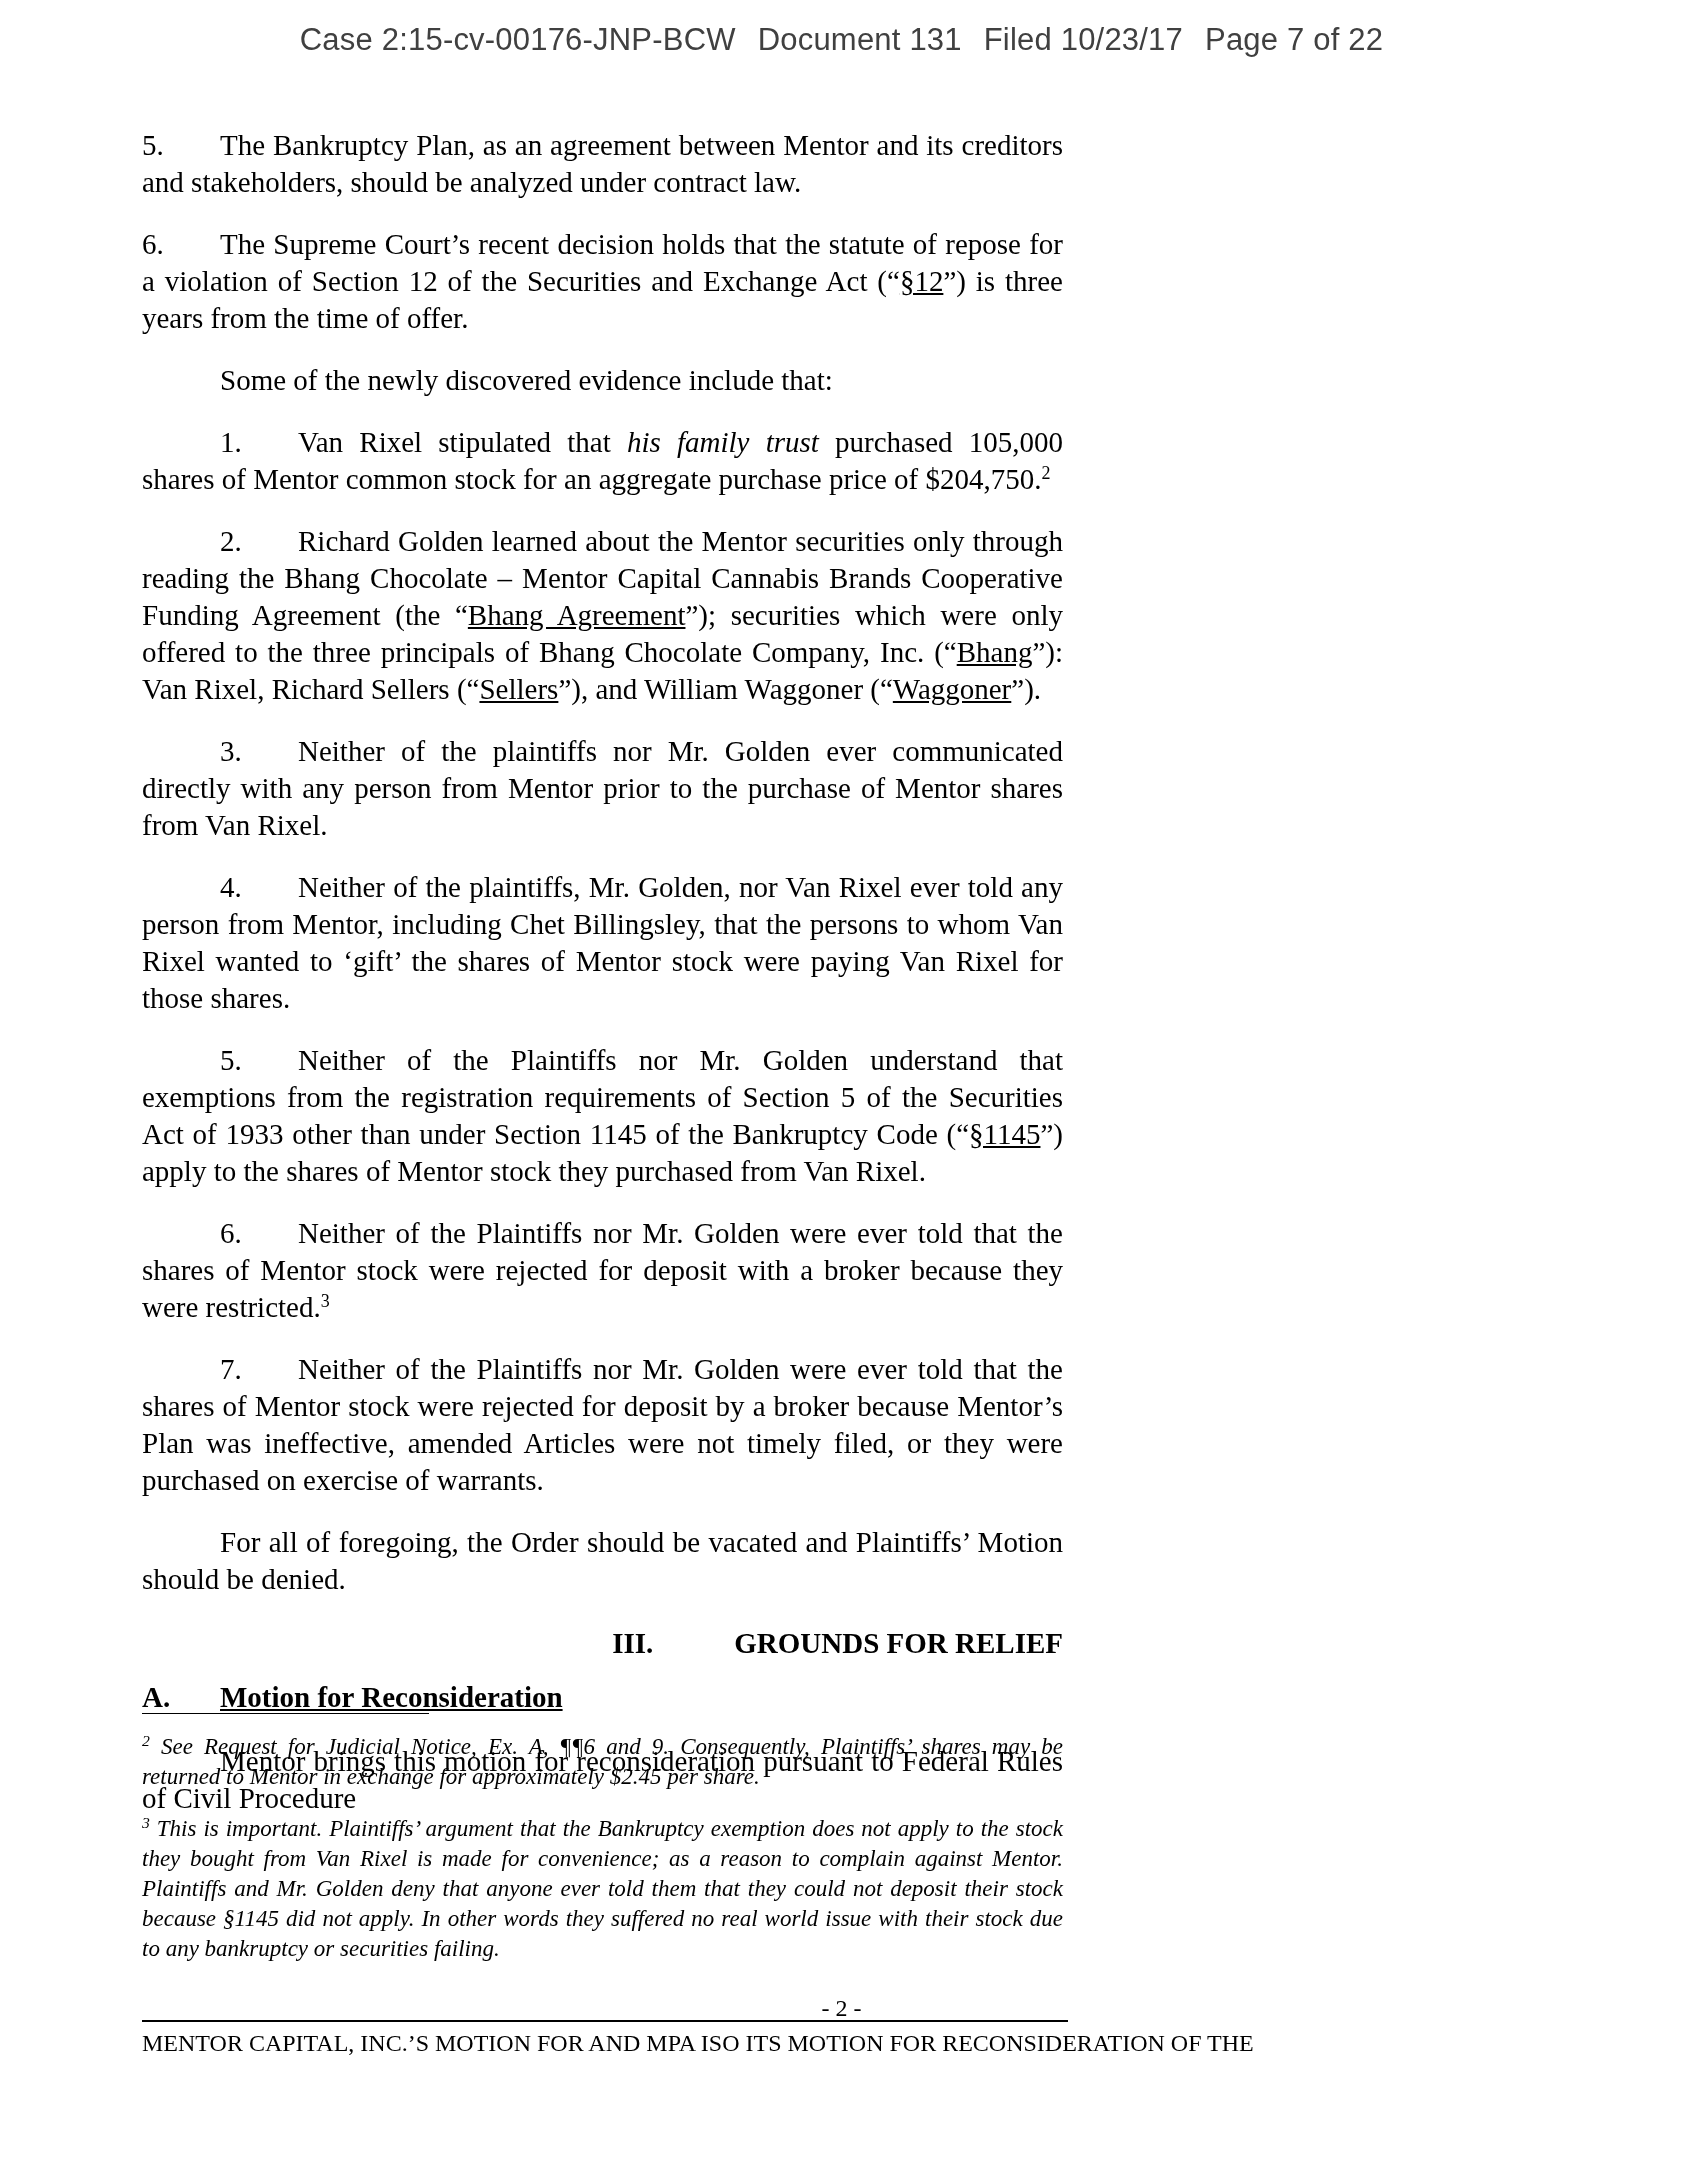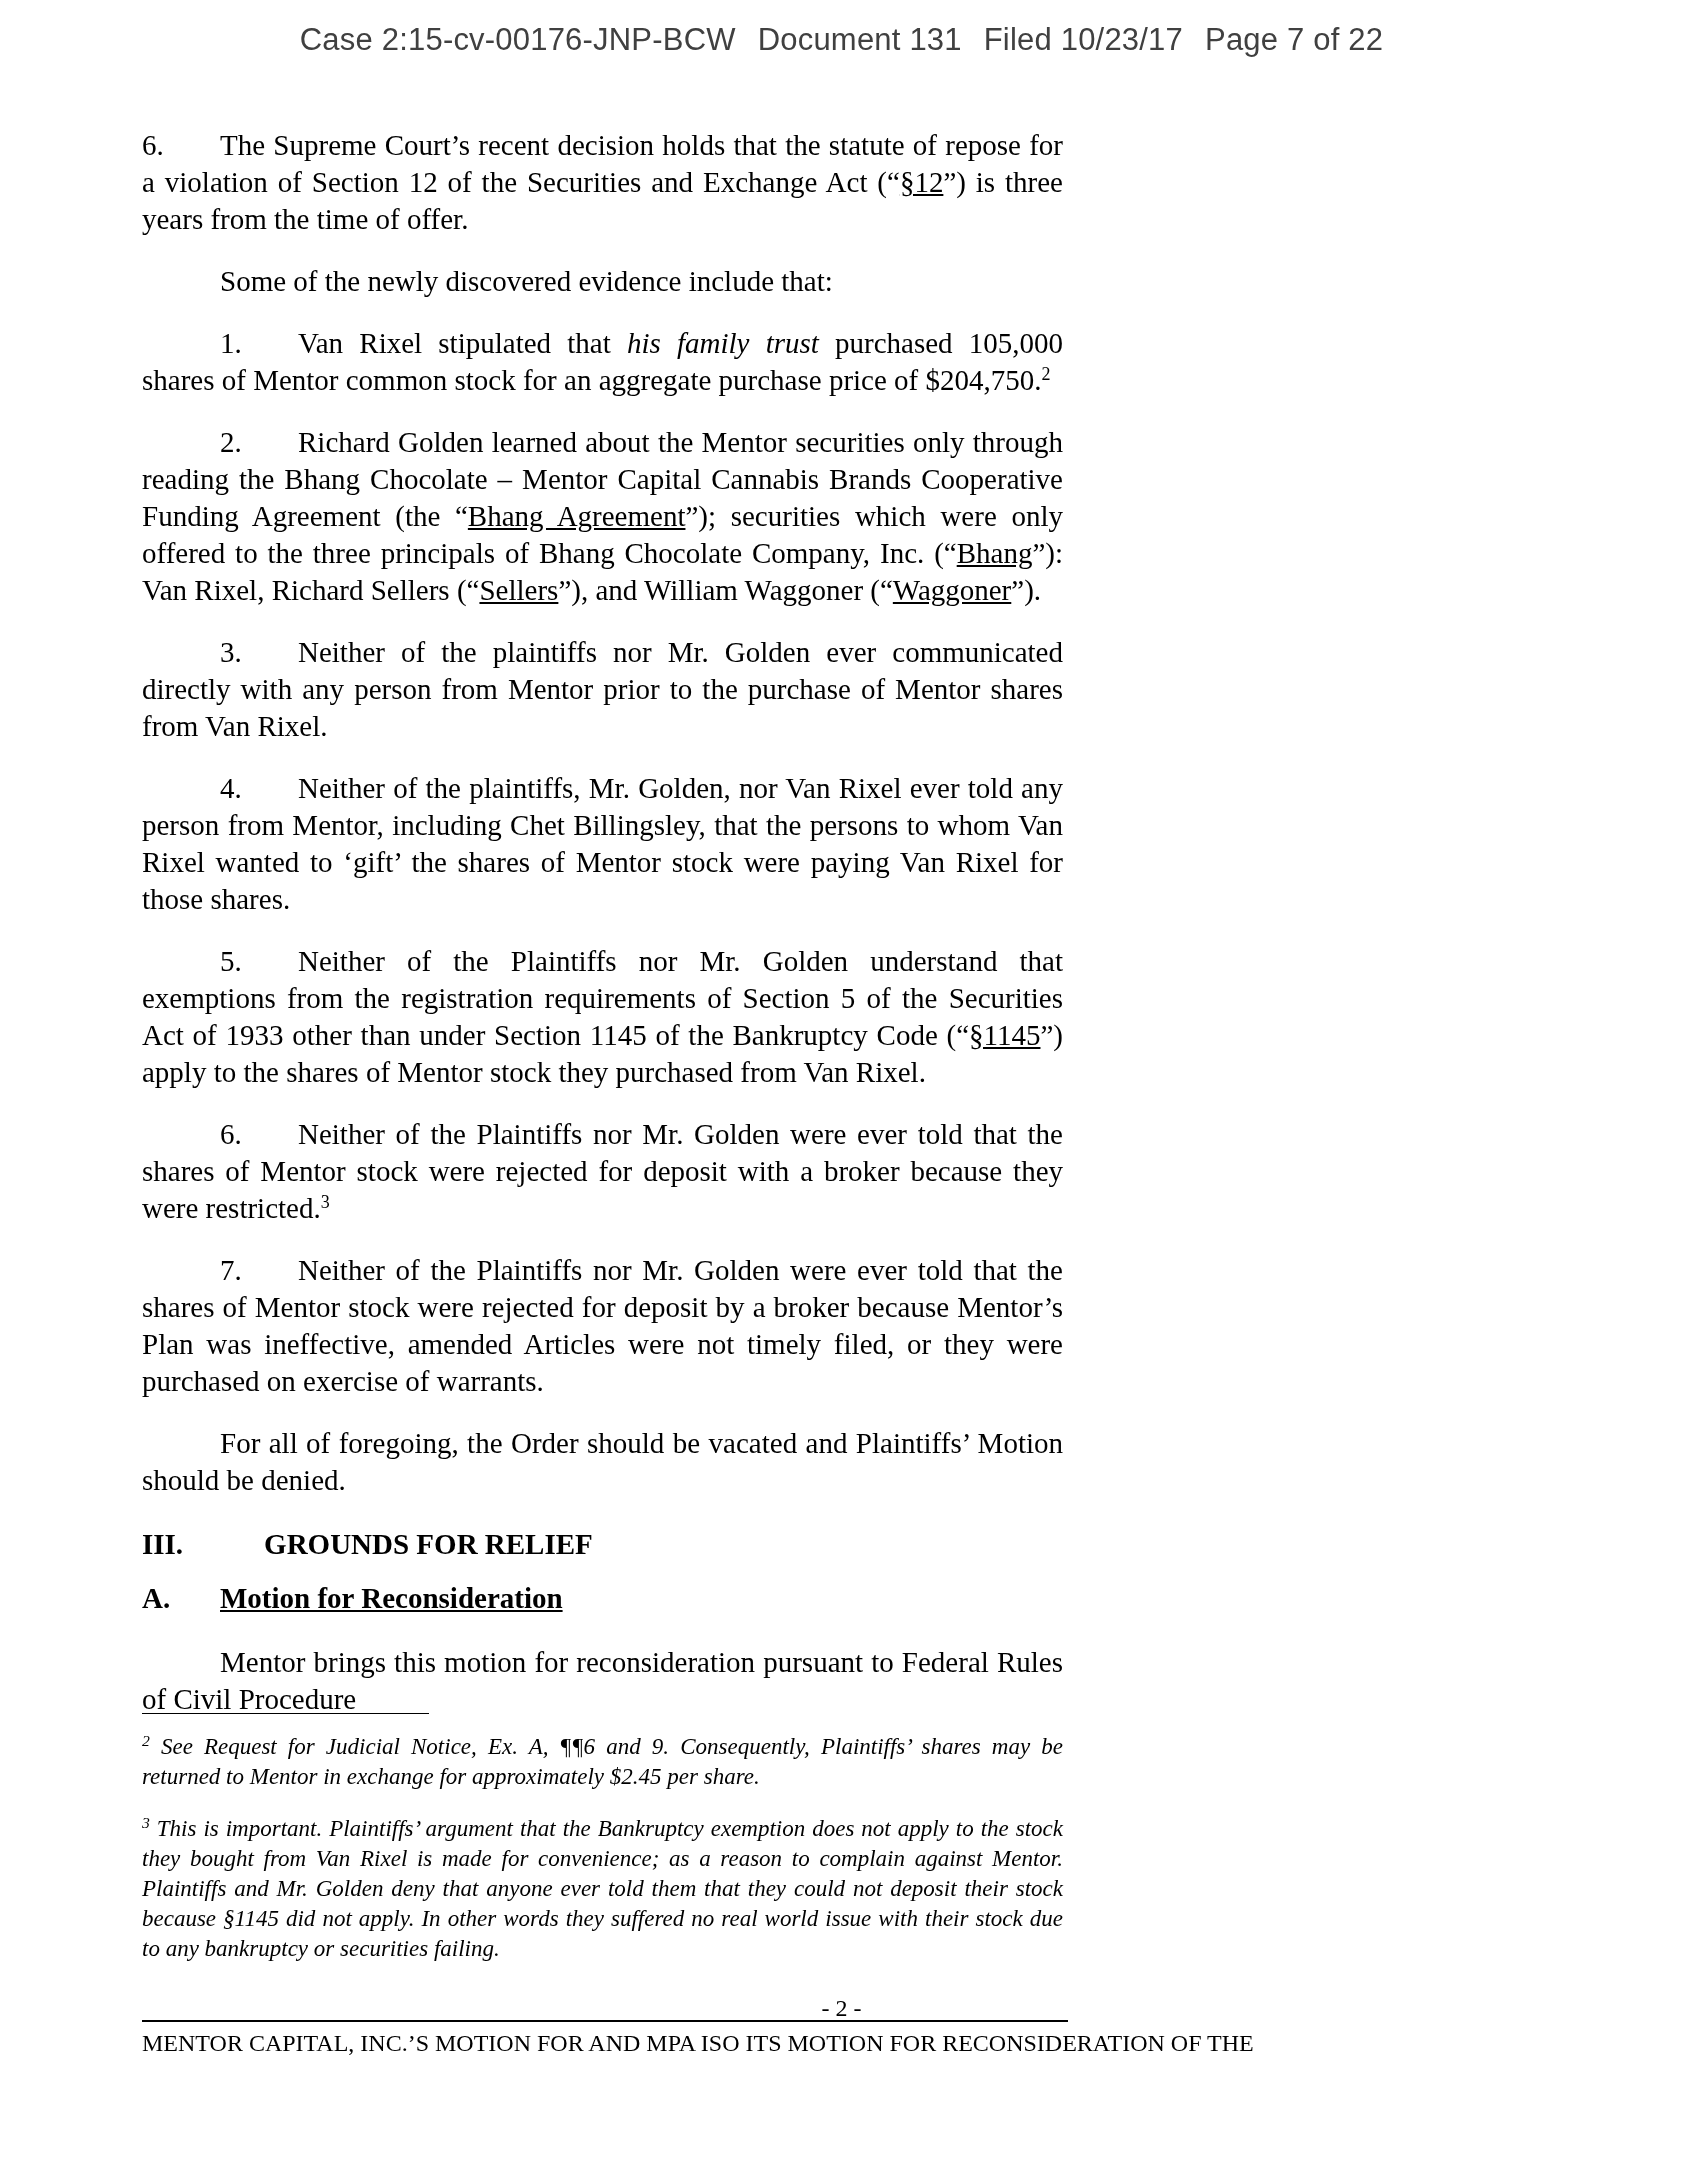--- a/index.html
+++ b/index.html
@@ -74,21 +74,21 @@
     vertical-align: 0.55em;
     line-height: 0;
   }
 
   
   .heading-center {
     margin: 0 0 14px 0;
     font-size: 29px;
     line-height: 40px;
     font-weight: bold;
-    text-align: left;
+    text-align: right;
     text-indent: 0;
   }
   .heading-center .romnum {
     display: inline-block;
     margin-right: 81px;
   }
   .heading-sub {
     margin: 0 0 26px 0;
     font-size: 29px;
     line-height: 40px;
@@ -162,20 +162,21 @@
 <body>
 
 <div class="page">
 
   <div class="ecf-header">
     <span>Case 2:15-cv-00176-JNP-BCW</span><span class="ecf-gap-lg"></span><span>Document 131</span><span class="ecf-gap-lg"></span><span>Filed 10/23/17</span><span class="ecf-gap-lg"></span><span>Page 7 of 22</span>
   </div>
 
   <div class="content">
 
+    <p class="body numbered"><span class="num">5.</span><span>The Bankruptcy Plan, as an agreement between Mentor and its creditors and stakeholders, should be analyzed under contract law.</span></p>
 
     <p class="body numbered"><span class="num">6.</span><span>The Supreme Court’s recent decision holds that the statute of repose for a violation of Section 12 of the Securities and Exchange Act (“</span><u>§12</u><span>”) is three years from the time of offer.</span></p>
 
     <p class="body"><span>Some of the newly discovered evidence include that:</span></p>
 
     <p class="body numbered"><span class="itemnum">1.</span><span>Van Rixel stipulated that </span><i>his family trust</i><span> purchased 105,000 shares of Mentor common stock for an aggregate purchase price of $204,750.</span><sup>2</sup></p>
 
     <p class="body numbered"><span class="itemnum">2.</span><span>Richard Golden learned about the Mentor securities only through reading the Bhang Chocolate – Mentor Capital Cannabis Brands Cooperative Funding Agreement (the “</span><u>Bhang Agreement</u><span>”); securities which were only offered to the three principals of Bhang Chocolate Company, Inc. (“</span><u>Bhang</u><span>”): Van Rixel, Richard Sellers (“</span><u>Sellers</u><span>”), and William Waggoner (“</span><u>Waggoner</u><span>”).</span></p>
 
     <p class="body numbered"><span class="itemnum">3.</span><span>Neither of the plaintiffs nor Mr. Golden ever communicated directly with any person from Mentor prior to the purchase of Mentor shares from Van Rixel.</span></p>

